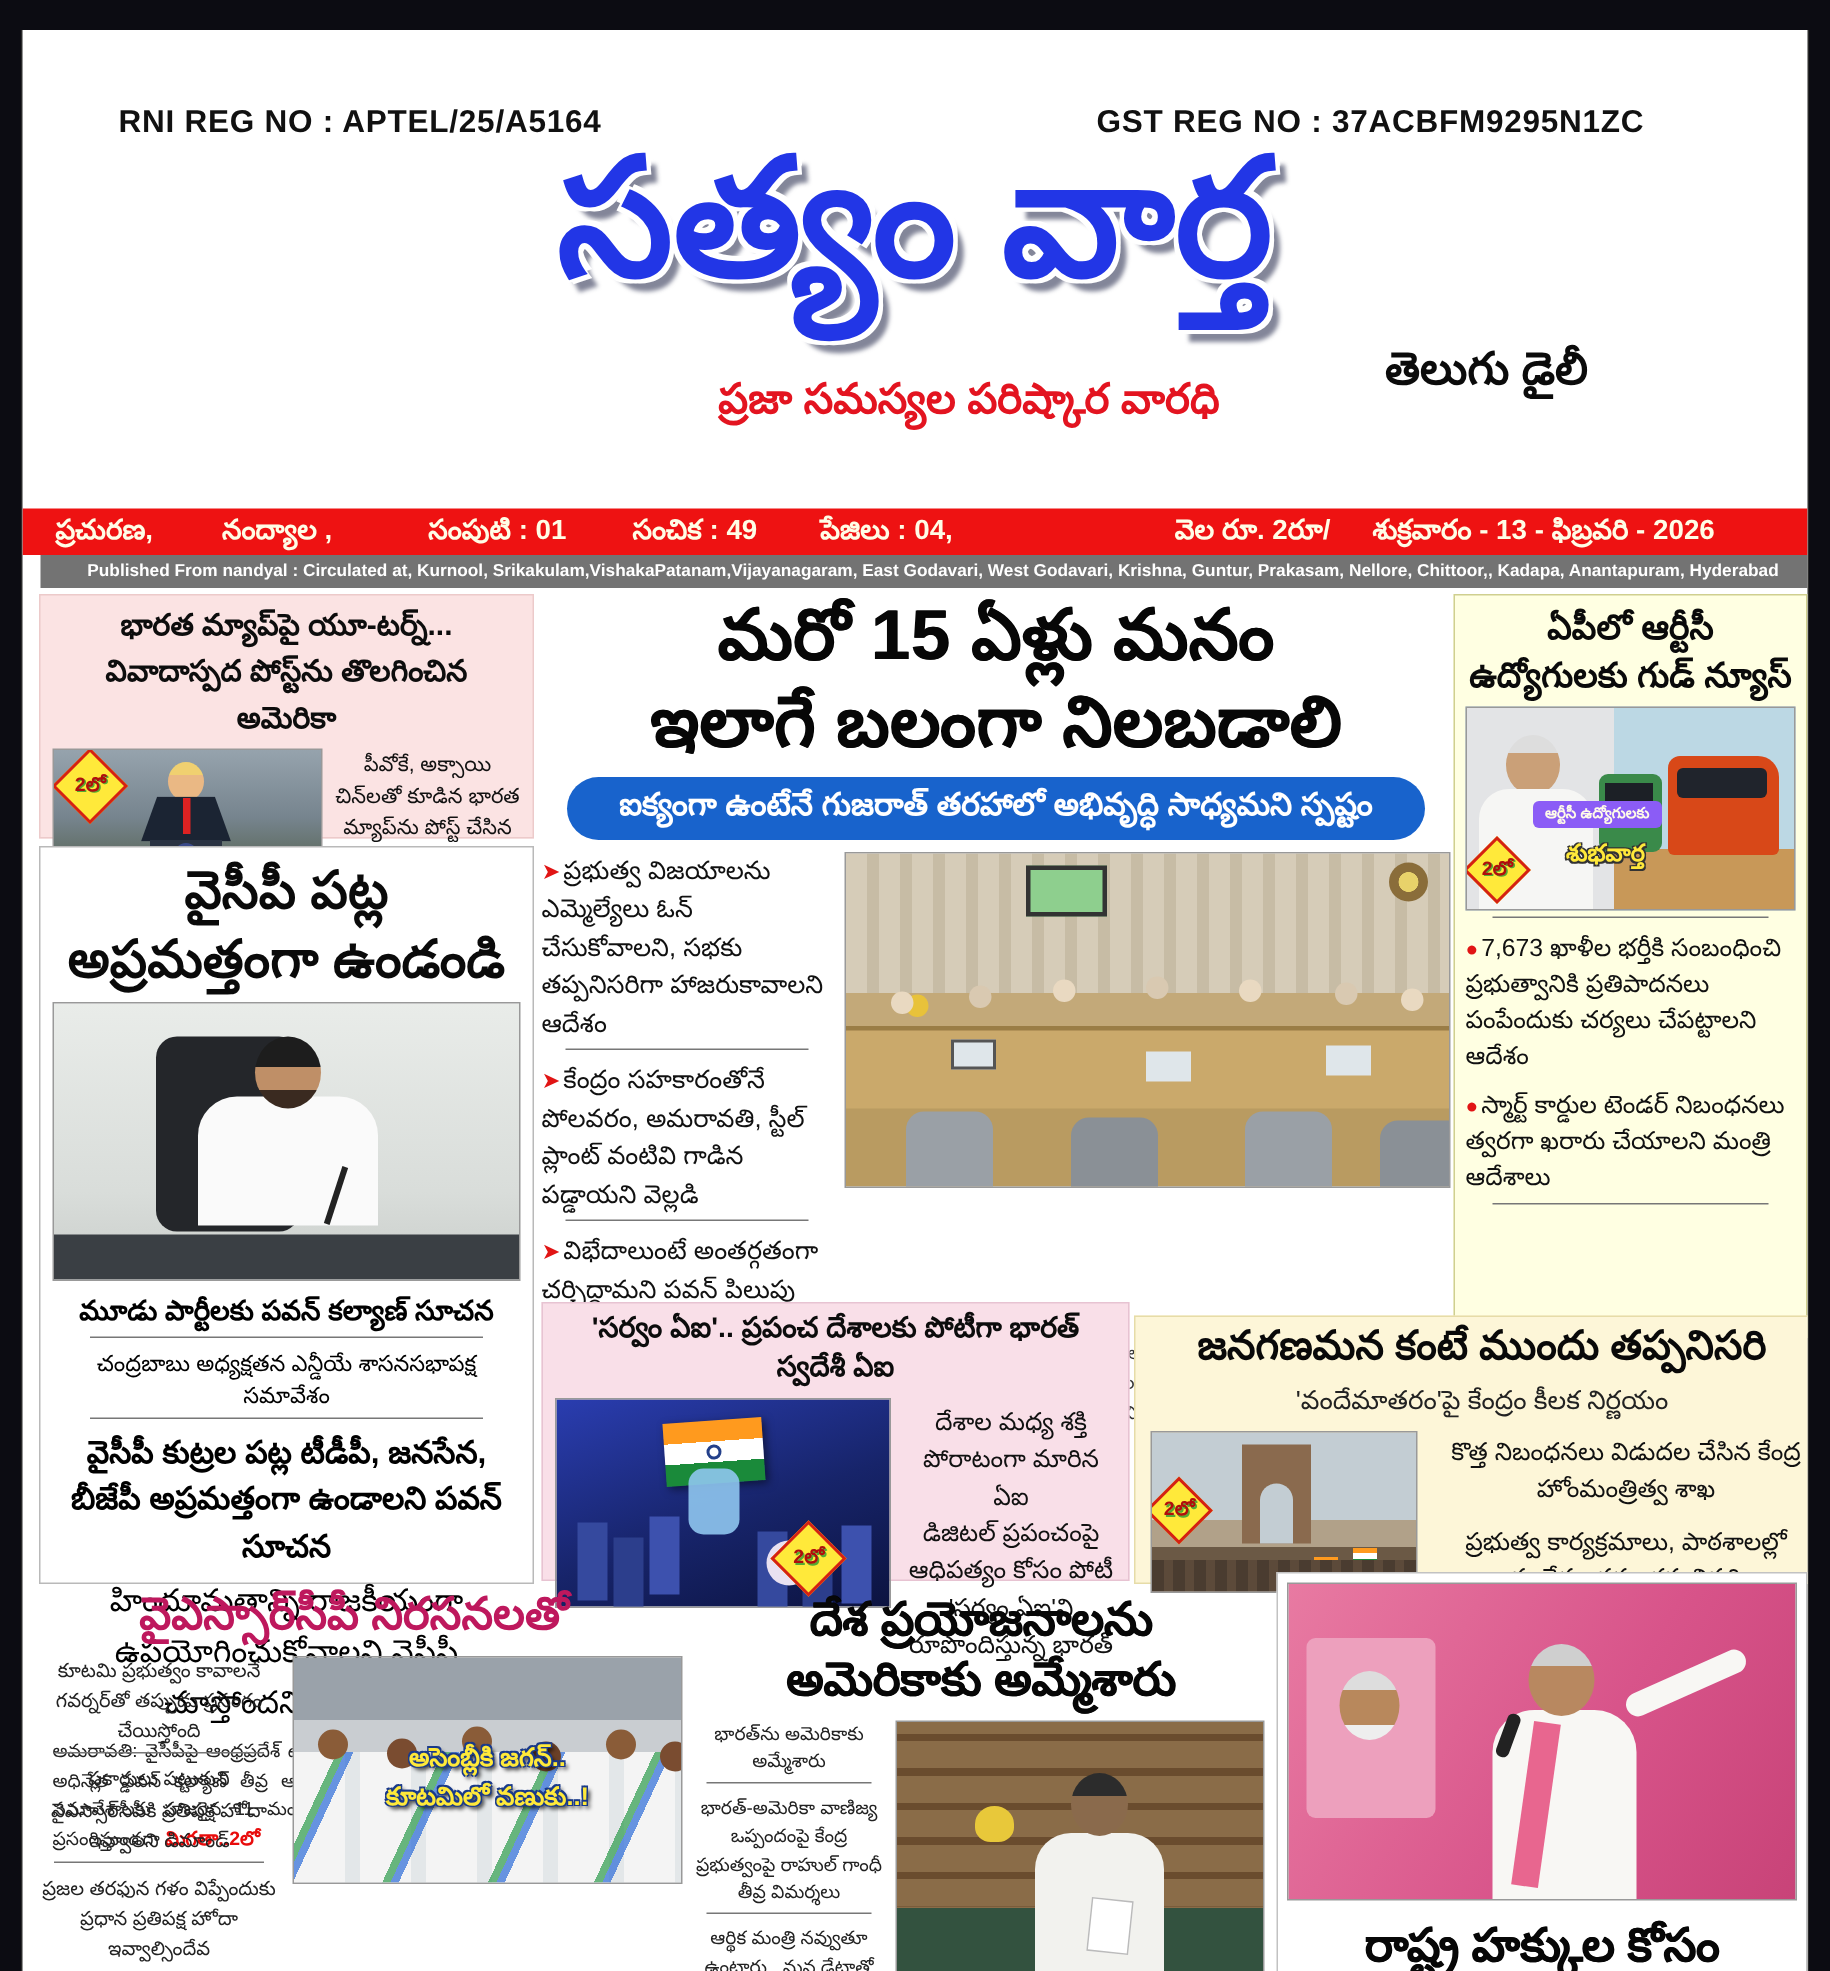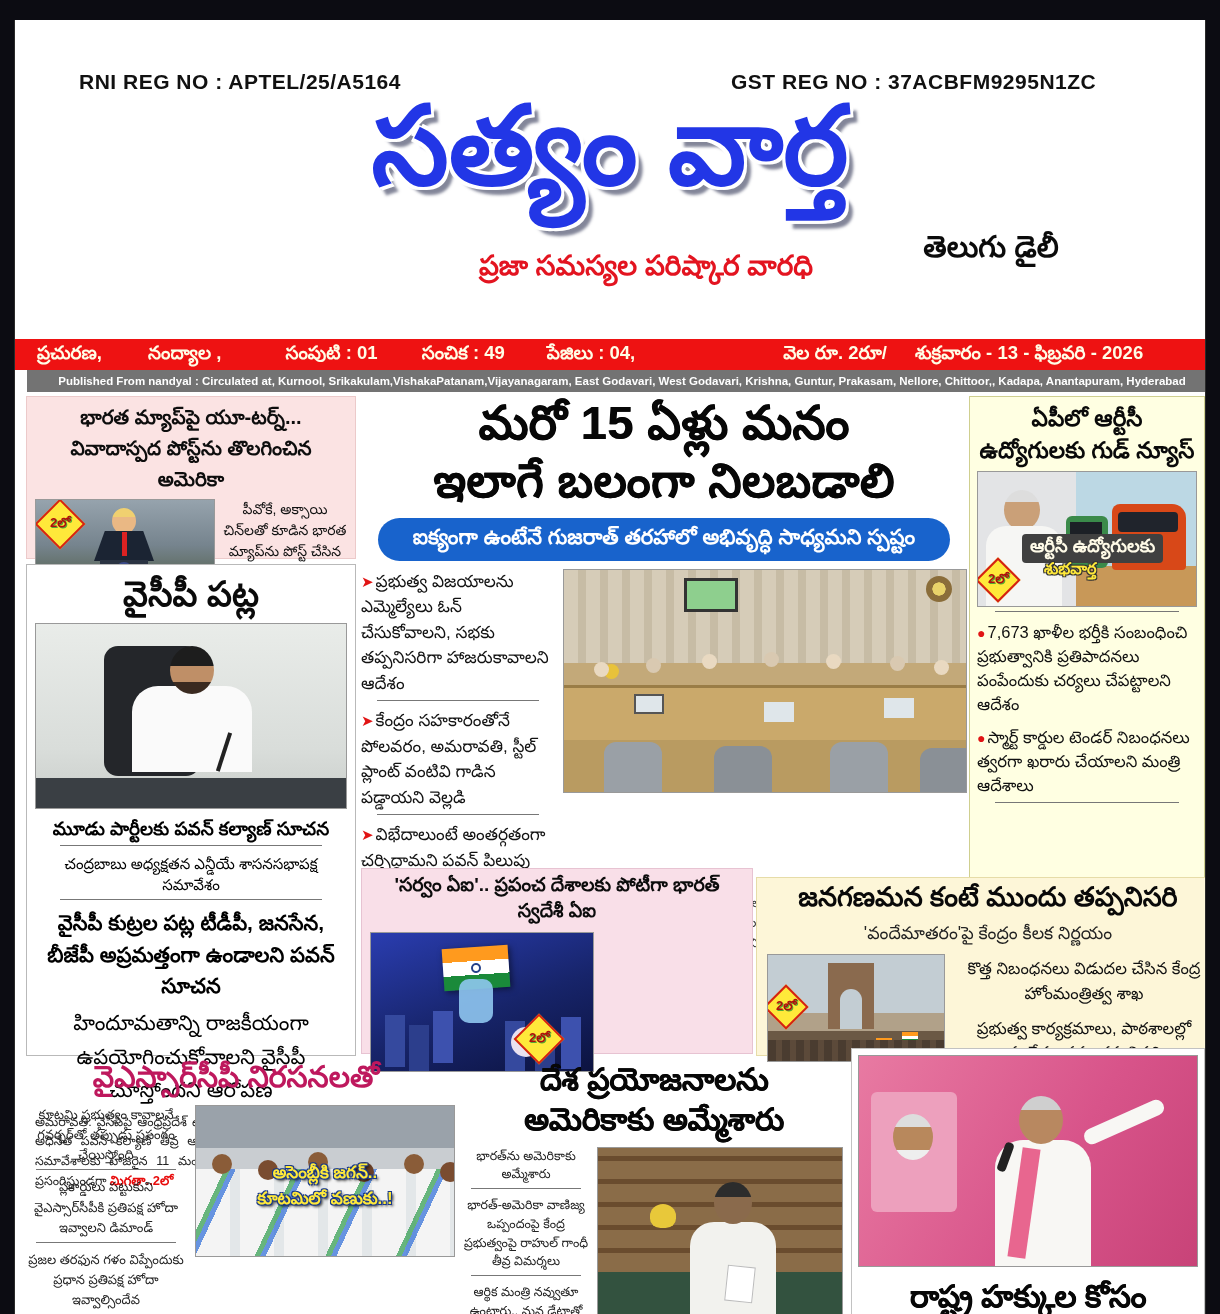--- a/index.html
+++ b/index.html
@@ -111,21 +111,21 @@
   .ph-rtc{width:100%;height:136px;margin-top:5px;background:#bcd8e4;box-sizing:border-box;}
   .ph-rtc .por{position:absolute;left:0;top:0;width:45%;height:100%;background:#e3e4e6;}
   .ph-rtc .phead{position:absolute;left:26px;top:18px;width:36px;height:40px;border-radius:50%;
     background:linear-gradient(#ddd 0 30%,#caa078 30%);}
   .ph-rtc .pbody{position:absolute;left:8px;top:54px;width:76px;height:82px;background:#f6f6f4;border-radius:20px 20px 0 0;}
   .ph-rtc .ground{position:absolute;right:0;bottom:0;width:55%;height:30%;background:#c89858;}
   .ph-rtc .bus1{position:absolute;right:10px;top:32px;width:74px;height:66px;background:#d84818;border-radius:8px 14px 4px 4px;}
   .ph-rtc .bus1:after{content:"";position:absolute;left:6px;top:8px;width:60px;height:20px;background:#20242c;border-radius:4px;}
   .ph-rtc .bus2{position:absolute;right:88px;top:44px;width:42px;height:52px;background:#3a8a4a;border-radius:6px;}
   .ph-rtc .bus2:after{content:"";position:absolute;left:4px;top:6px;width:32px;height:14px;background:#1c2026;}
-  .ph-rtc .ov1{position:absolute;left:44px;top:62px;background:#404040;color:#fffbe8;font-size:18px;font-weight:bold;
+  .ph-rtc .ov1{position:absolute;left:44px;top:62px;background:#8b5cf6;color:#fffbe8;font-size:10px;font-weight:bold;
     padding:2px 8px;border-radius:4px;white-space:nowrap;z-index:4;}
   .ph-rtc .ov2{position:absolute;left:66px;top:88px;color:#ffe93a;font-size:16px;font-weight:bold;z-index:4;
     text-shadow:1px 1px 0 #333,-1px -1px 0 #333,1px -1px 0 #333,-1px 1px 0 #333;}
   .rtc-b{font-size:16.5px;line-height:1.45;color:#111;margin-top:9px;}
   .rtc-b .dot{color:#e11414;font-size:14px;margin-right:2px;}
   
   .art-anthem{position:absolute;left:741px;top:857px;width:464px;height:179px;background:#fdf6d8;border:1px solid #e6dca8;
     box-sizing:border-box;padding:4px 10px;}
   .art-anthem .h{font-size:27px;font-weight:bold;text-align:center;color:#090909;}
   .art-anthem .sub{font-size:17.5px;text-align:center;margin-top:4px;color:#222;}
@@ -219,20 +219,21 @@
       <div class="us-pts">
         <div>పీవోకే, అక్సాయి చిన్‌లతో కూడిన భారత మ్యాప్‌ను పోస్ట్ చేసిన అమెరికా</div>
         <div class="sep"></div>
         <div>భారత్‌తో వాణిజ్య ఒప్పందం ప్రకటనలో ఈ మ్యాప్‌ను జత చేసిన యూఎస్టీఆర్</div>
       </div>
     </div>
   </div>
 
   <div class="art-ycp">
     <div class="h">వైసీపీ పట్ల</div>
+    <div class="h">అప్రమత్తంగా ఉండండి</div>
     <div class="ph ph-pawan">
       <div class="chair"></div>
       <div class="body"></div>
       <div class="head"></div>
       <div class="mic"></div>
       <div class="desk"></div>
     </div>
     <div class="s1">మూడు పార్టీలకు పవన్ కల్యాణ్ సూచన</div>
     <div class="sep"></div>
     <div class="s2">చంద్రబాబు అధ్యక్షతన ఎన్డీయే శాసనసభాపక్ష సమావేశం</div>
@@ -281,20 +282,25 @@
     <div class="h">'సర్వం ఏఐ'.. ప్రపంచ దేశాలకు పోటీగా భారత్ స్వదేశీ ఏఐ</div>
     <div class="row">
       <div class="ph ph-ai">
         <div class="flag"></div>
         <div class="bld"></div>
         <div class="dome"></div>
         <div class="robot"></div>
         <div class="badge2" style="right:36px;bottom:14px">
             <b>2లో</b>
           </div>
+      </div>
+      <div class="ai-pts">
+        <div>దేశాల మధ్య శక్తి పోరాటంగా మారిన ఏఐ</div>
+        <div>డిజిటల్ ప్రపంచంపై ఆధిపత్యం కోసం పోటీ</div>
+        <div>'సర్వం ఏఐ'ని రూపొందిస్తున్న భారత్</div>
       </div>
     </div>
   </div>
 
   <div class="art-rtc">
     <div class="h">ఏపీలో ఆర్టీసీ</div>
     <div class="h">ఉద్యోగులకు గుడ్ న్యూస్</div>
     <div class="ph ph-rtc">
       <div class="por"></div>
       <div class="phead"></div>

